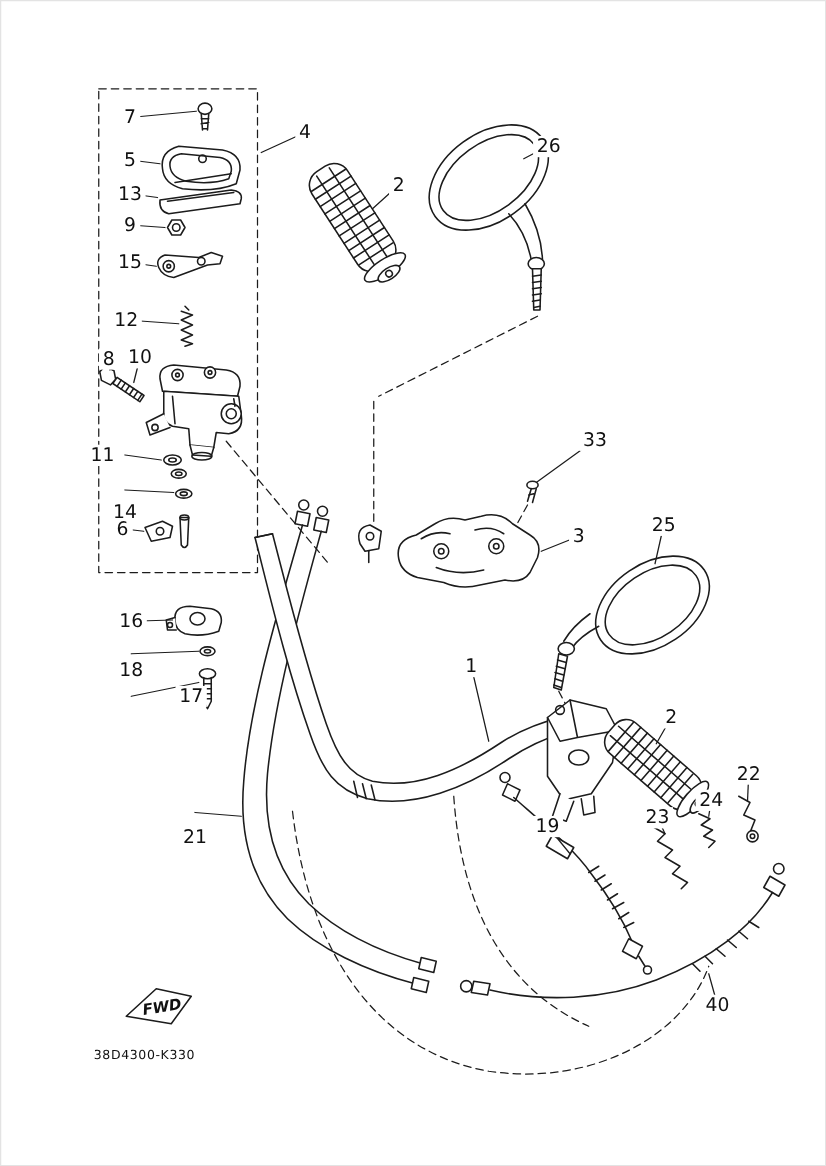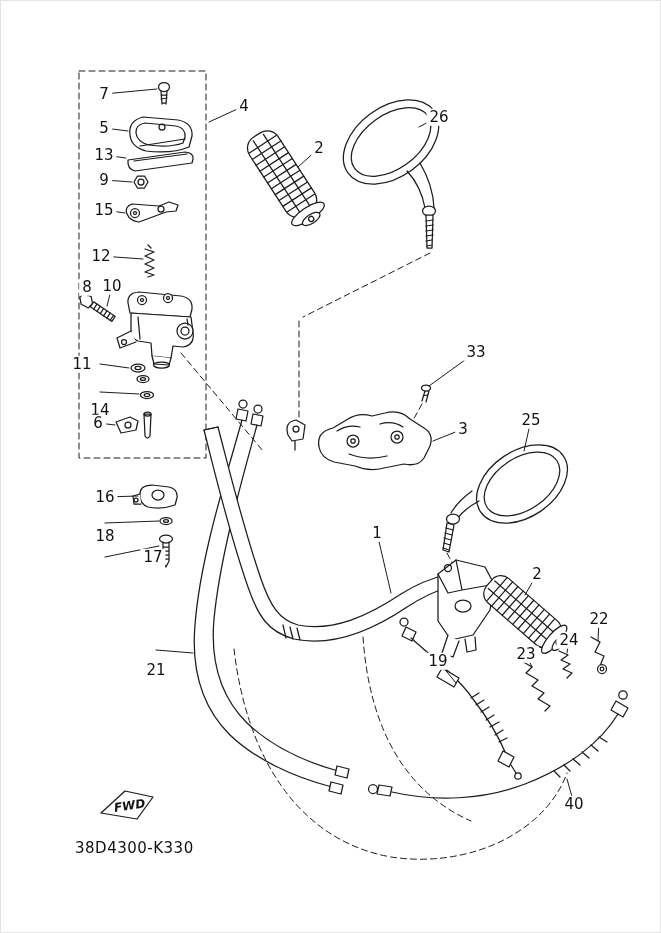--- a/index.html
+++ b/index.html
@@ -21,21 +21,21 @@
   #leaders line{stroke:#1c1c1c;stroke-width:1;}
   svg text{stroke:none;fill:#111;}
   #fwd-text{font-size:12px;font-weight:bold;font-style:italic;font-family:"DejaVu Sans",sans-serif;}
   #callouts{position:absolute;left:0;top:0;width:661px;height:933px;pointer-events:none;}
   .callout{
     position:absolute;transform:translate(-50%,-50%);
     font-size:15px;color:#111;background:#fff;padding:0 3px;line-height:1.1;
   }
   .part-code{
     position:absolute;left:74px;top:838px;
-    font-size:15px;color:#111;letter-spacing:.5px;
+    font-size:10px;color:#111;letter-spacing:.5px;
   }
 </style>
 </head>
 <body>
 
 <div class="page">
 
 <svg id="diagram-svg" viewBox="0 0 661 933">
 
   <g class="dash">

